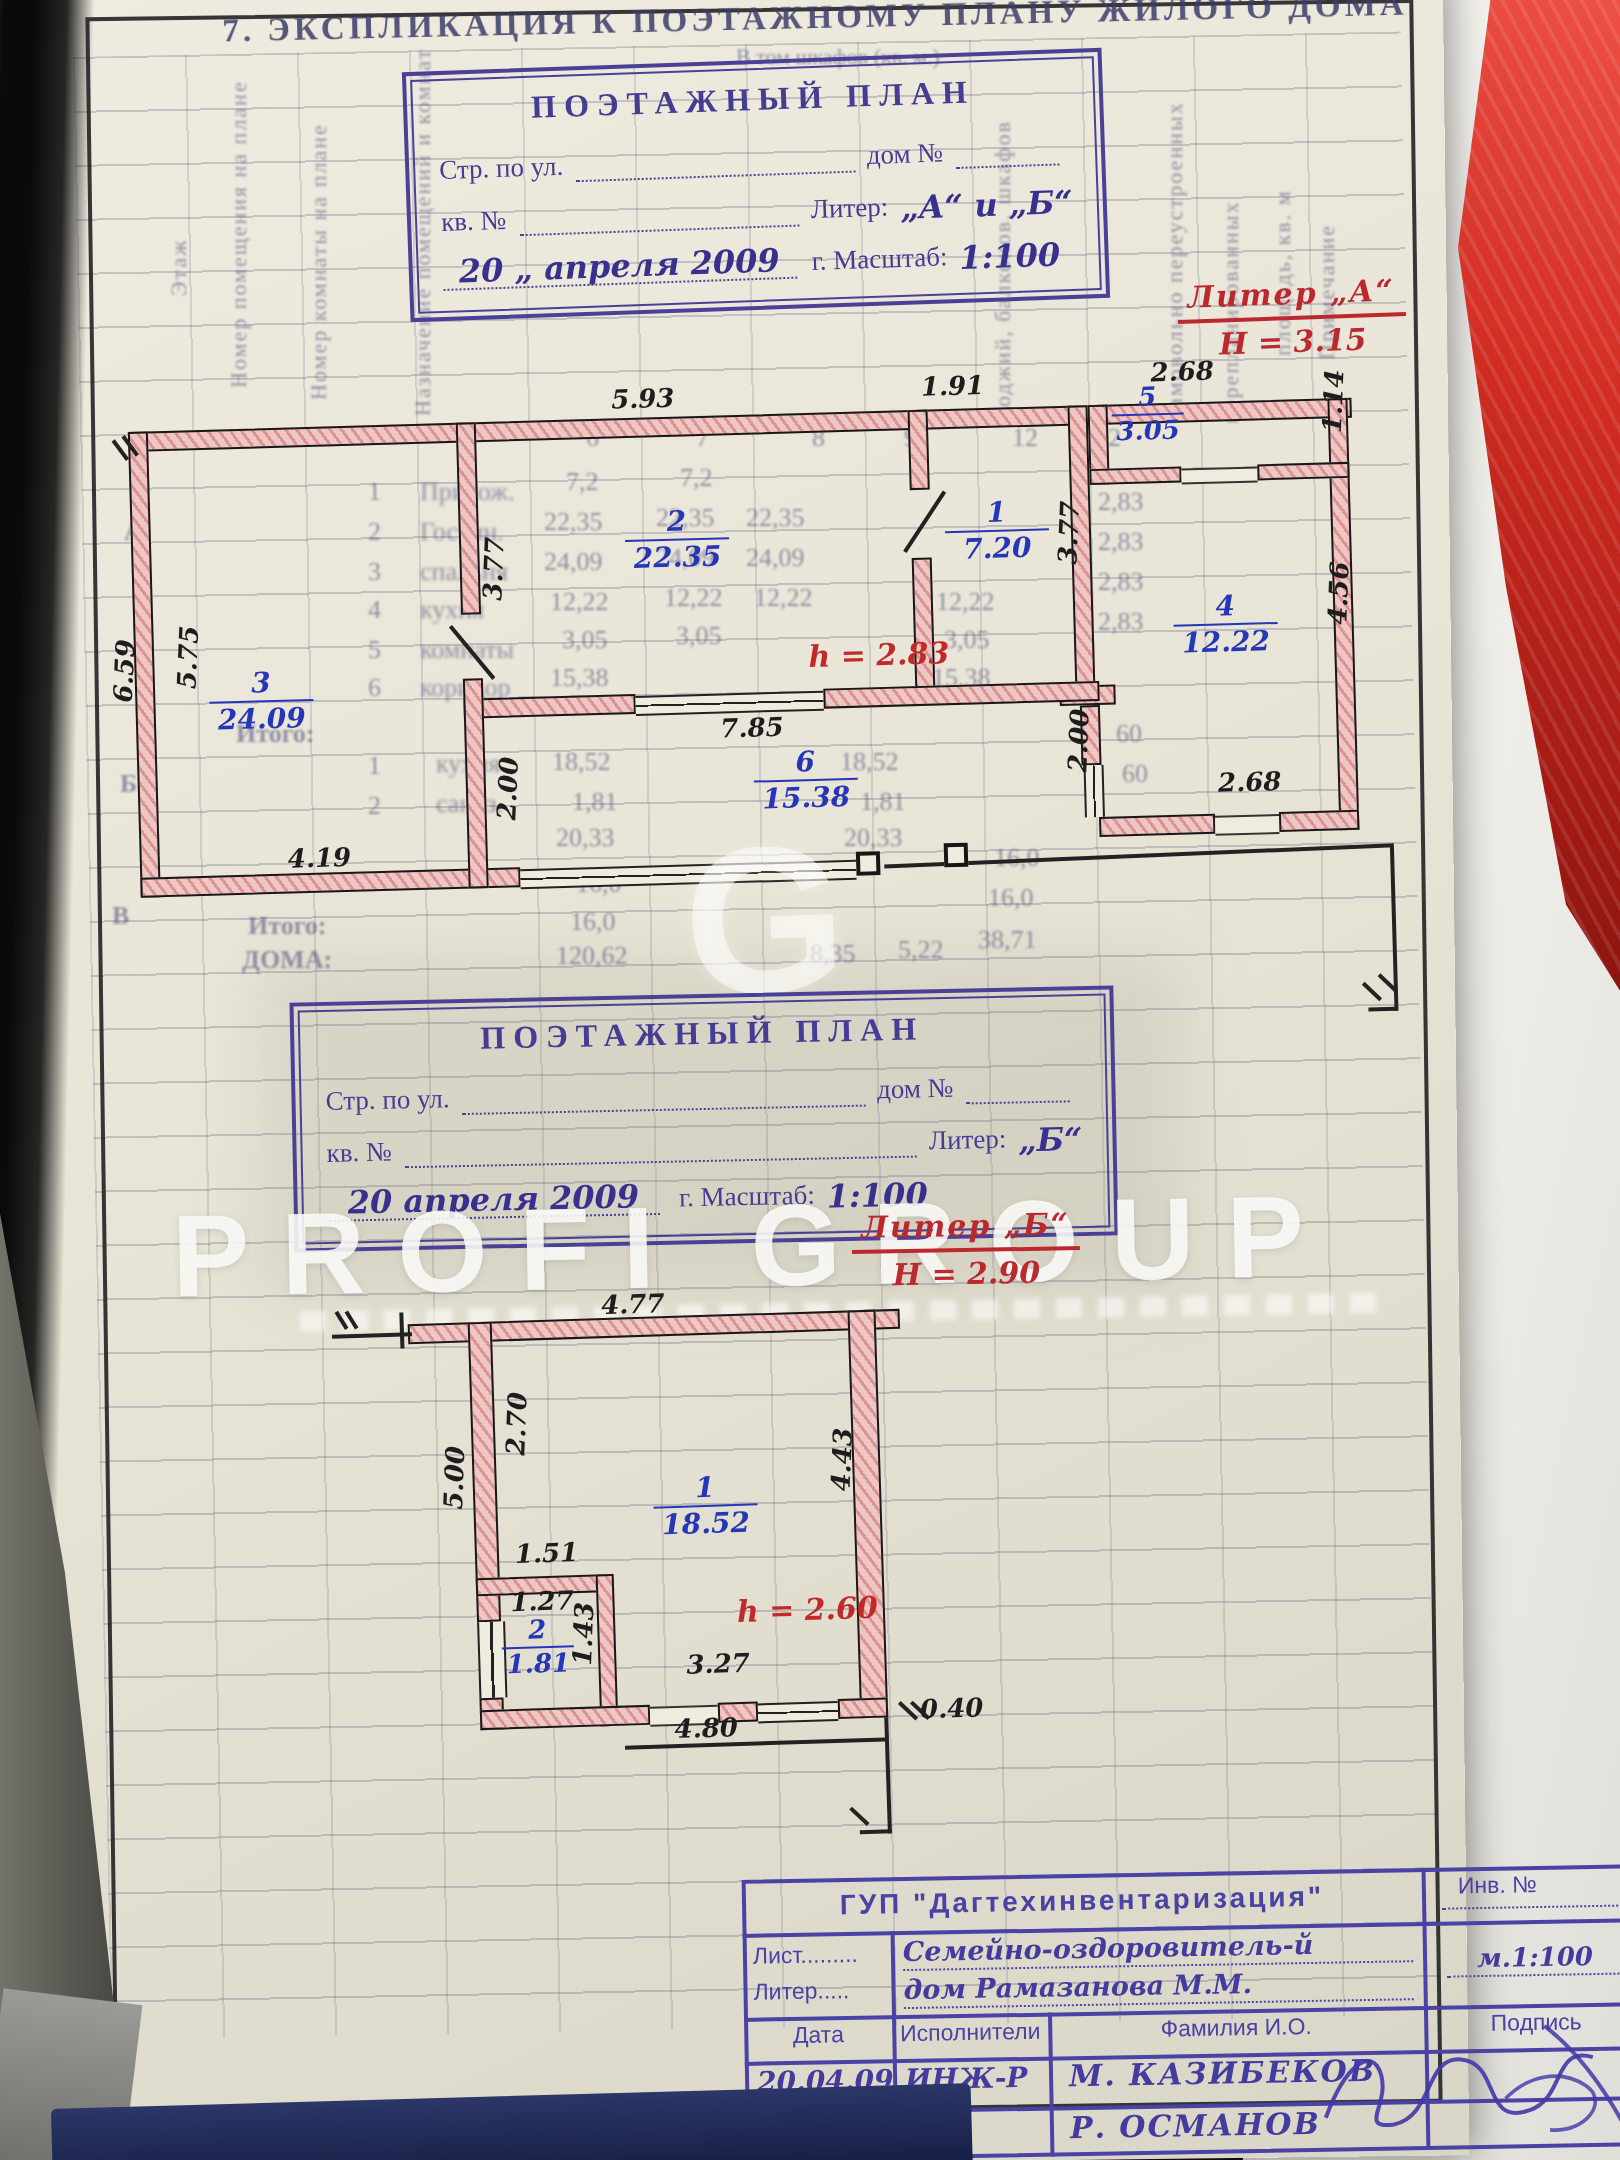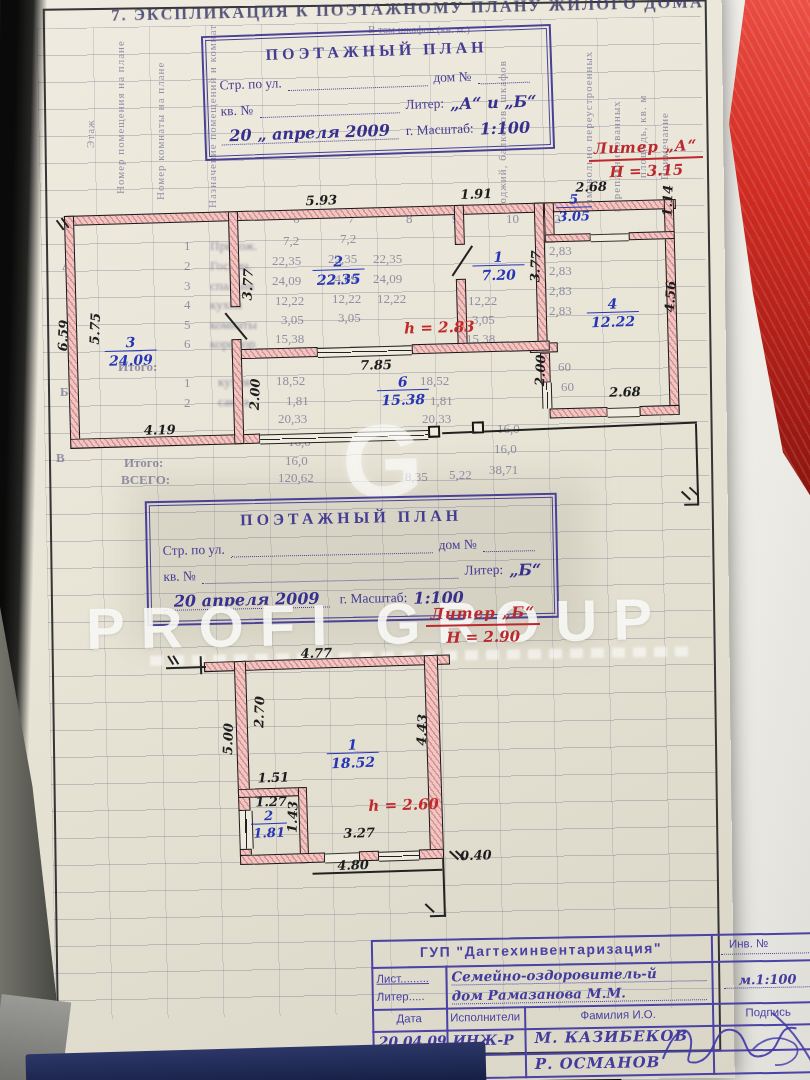--- a/index.html
+++ b/index.html
@@ -97,21 +97,21 @@
     <span class="ft vert" style="left:582px;top:30px;height:180px;">самовольно переустроенных</span>
     <span class="ft vert" style="left:610px;top:42px;height:170px;">перепланированных</span>
     <span class="ft vert" style="left:636px;top:48px;height:130px;">площадь, кв. м</span>
     <span class="ft vert" style="left:658px;top:70px;height:110px;">Примечание</span>
     <span class="ft" style="left:368px;top:23px;font-size:11px;">В том шкафов (кв. м.)</span>
 
     <span class="ft" style="left:293px;top:211px;">6</span>
     <span class="ft" style="left:348px;top:211px;">7</span>
     <span class="ft" style="left:406px;top:211px;">8</span>
     <span class="ft" style="left:452px;top:211px;">9</span>
-    <span class="ft" style="left:506px;top:211px;">10</span>
+    <span class="ft" style="left:506px;top:211px;">12</span>
     <span class="ft" style="left:554px;top:211px;">2</span>
 
     <span class="ft b" style="left:62px;top:258px;">А</span>
     <span class="ft b" style="left:60px;top:384px;">Б</span>
     <span class="ft b" style="left:56px;top:450px;">В</span>
 
     <span class="ft" style="left:184px;top:238px;">1</span>
     <span class="ft" style="left:184px;top:258px;">2</span>
     <span class="ft" style="left:184px;top:278px;">3</span>
     <span class="ft" style="left:184px;top:297px;">4</span>
@@ -156,21 +156,21 @@
 
     <span class="ft" style="left:549px;top:243px;">2,83</span>
     <span class="ft" style="left:549px;top:263px;">2,83</span>
     <span class="ft" style="left:549px;top:283px;">2,83</span>
     <span class="ft" style="left:549px;top:303px;">2,83</span>
     <span class="ft" style="left:558px;top:359px;">60</span>
     <span class="ft" style="left:561px;top:379px;">60</span>
 
     <span class="ft b" style="left:118px;top:359px;">Итого:</span>
     <span class="ft b" style="left:124px;top:455px;">Итого:</span>
-    <span class="ft b" style="left:121px;top:472px;">ВСЕГО:</span>
+    <span class="ft b" style="left:121px;top:472px;">ДОМА:</span>
     <span class="ft" style="left:288px;top:434px;">16,0</span>
     <span class="ft" style="left:285px;top:453px;">16,0</span>
     <span class="ft" style="left:278px;top:470px;">120,62</span>
     <span class="ft" style="left:405px;top:469px;">8,35</span>
     <span class="ft" style="left:449px;top:467px;">5,22</span>
     <span class="ft" style="left:497px;top:421px;">16,0</span>
     <span class="ft" style="left:494px;top:441px;">16,0</span>
     <span class="ft" style="left:489px;top:462px;">38,71</span>
   </div>
 
@@ -367,21 +367,21 @@
     <div class="tbl-h" style="left:0;top:69px;width:452px;"></div>
     <div class="tbl-h" style="left:0;top:91px;width:452px;"></div>
     <div class="tbl-h" style="left:0;top:116px;width:452px;"></div>
     <div class="tbl-v" style="left:340px;top:0;height:141px;"></div>
     <div class="tbl-v" style="left:74px;top:27px;height:114px;"></div>
     <div class="tbl-v" style="left:152px;top:69px;height:72px;"></div>
 
     <span class="tb-txt tb-org" style="left:0;top:5px;width:340px;text-align:center;">ГУП "Дагтехинвентаризация"</span>
     <span class="tb-txt tb-print" style="left:358px;top:4px;">Инв. №</span>
     <span class="tb-txt dotted-u" style="left:350px;top:8px;width:88px;height:12px;"></span>
-    <span class="tb-txt tb-print" style="left:5px;top:33px;text-decoration:underline;">Лист.........</span>
+    <span class="tb-txt tb-print" style="left:5px;top:33px;">Лист.........</span>
     <span class="tb-txt tb-print" style="left:5px;top:51px;">Литер.....</span>
     <span class="tb-txt tb-hand dotted-u" style="left:80px;top:30px;width:255px;font-size:13.5px;">Семейно-оздоровитель-й</span>
     <span class="tb-txt tb-hand dotted-u" style="left:80px;top:49px;width:255px;font-size:13.5px;">дом Рамазанова М.М.</span>
     <span class="tb-txt tb-hand dotted-u" style="left:352px;top:39px;width:88px;text-align:center;font-size:13px;">м.1:100</span>
     <span class="tb-txt tb-print" style="left:0;top:73px;width:74px;text-align:center;">Дата</span>
     <span class="tb-txt tb-print" style="left:74px;top:73px;width:78px;text-align:center;">Исполнители</span>
     <span class="tb-txt tb-print" style="left:152px;top:73px;width:188px;text-align:center;">Фамилия И.О.</span>
     <span class="tb-txt tb-print" style="left:340px;top:73px;width:112px;text-align:center;">Подпись</span>
     <span class="tb-txt tb-hand" style="left:6px;top:94px;font-size:14px;">20.04.09</span>
     <span class="tb-txt tb-hand" style="left:80px;top:94px;font-size:14px;">ИНЖ-Р</span>

